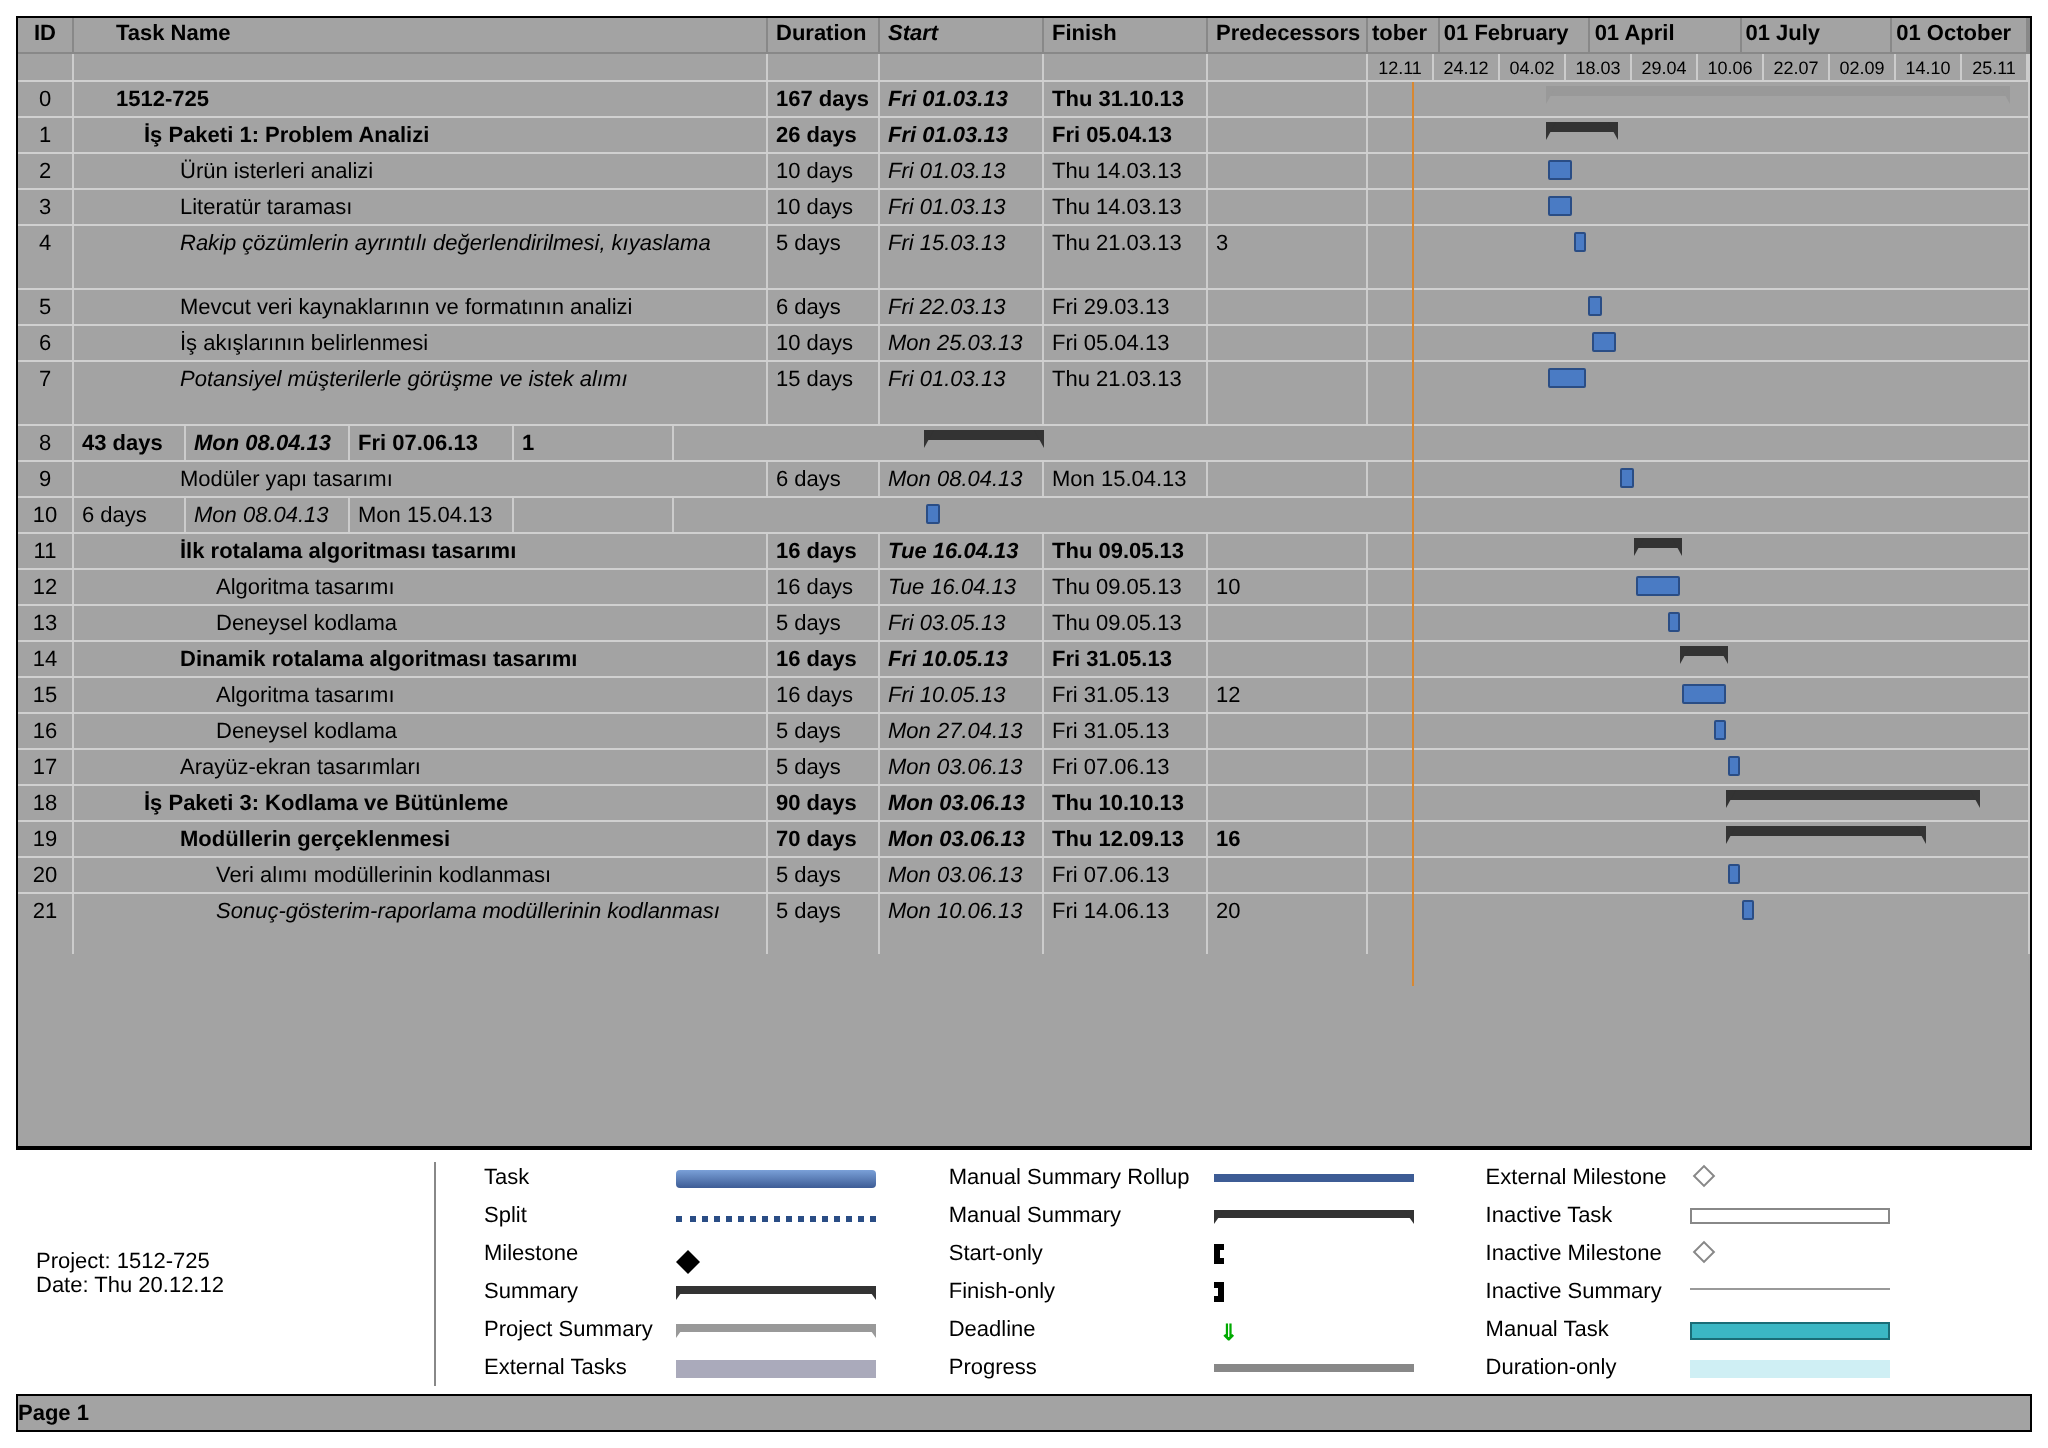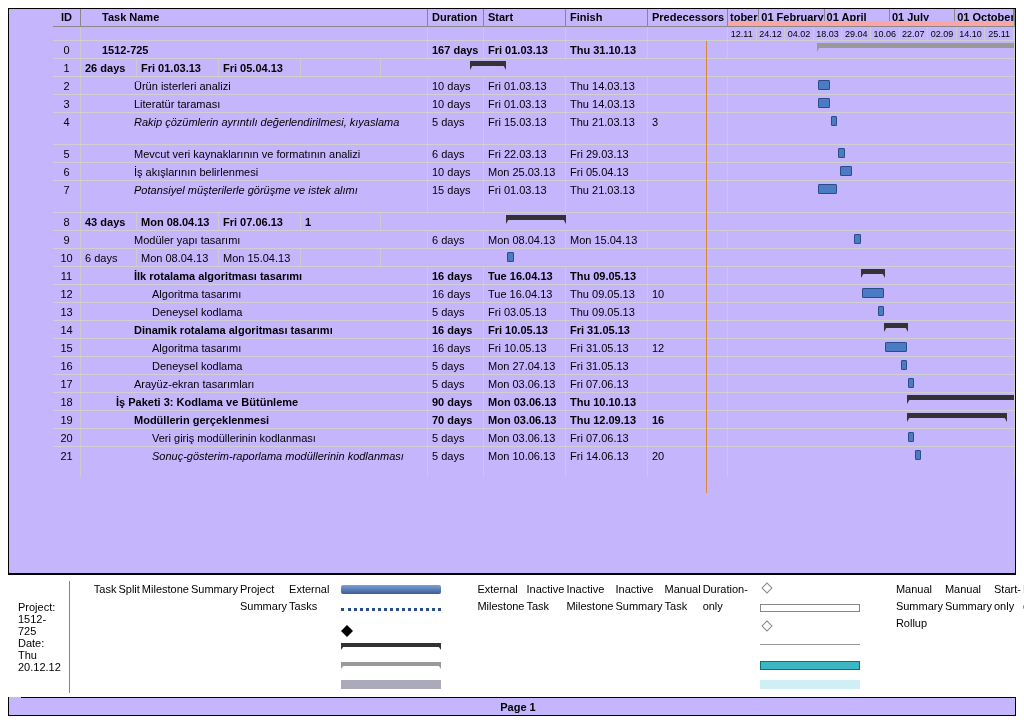--- a/index.html
+++ b/index.html
@@ -1,35 +1,35 @@
 <!DOCTYPE html>
 <html><head>
 <meta charset="utf-8">
 <style>
   * { box-sizing: border-box; }
   body { margin:0; padding:8px; background:#fff; font-family:"Segoe UI",Arial,sans-serif; font-size:11px; color:#000; }
-  .page { border:1.5px solid #000; width:1008px; height:708px; position:relative; background:#c4b5fd;padding-left:44px; }
+  .page { border:1.5px solid #000; width:1008px; height:708px; position:relative; background:#a3a3a3; }
   .head-row { display:flex; border-bottom:1px solid #888; font-weight:bold; height:18px; }
   .head-row .c { border-right:1px solid #888; padding:1px 4px; line-height:15px; overflow:hidden; white-space:nowrap; }
   .row { display:flex; height:18px; border-bottom:1px solid #d0d0d0; }
   .row .c { border-right:1px solid #ccc; padding:0 4px; line-height:18px; overflow:hidden; white-space:nowrap; }
   .c-id { width:28px; text-align:center; }
   .c-name { width:330px;margin-left:17px; }
   .c-dur { width:56px; }
-  .c-st { width:82px; }
+  .c-st { width:82px;font-style:italic; }
   .c-fn { width:82px; }
   .c-pr { width:80px; }
   .c-gantt { flex:1; position:relative; }
   .indent-1 { padding-left:18px !important; }
   .indent-2 { padding-left:36px !important; }
   .indent-3 { padding-left:54px !important; }
   .bold { font-weight:bold; }
   .multi { line-height:14px; white-space:normal;font-style:italic; }
 
-  .timeline-head1 { display:flex; height:18px; border-bottom:6px solid #fca5a5; }
+  .timeline-head1 { display:flex; height:18px; border-bottom:1px solid #fca5a5; }
   .timeline-head1 .tc { border-right:1px solid #888; font-weight:bold; padding-left:2px; line-height:16px; overflow:hidden;}
   .timeline-head2 { display:flex; height:14px; border-bottom:1px solid #888; font-size:9px; }
   .timeline-head2 .tc2 { text-align:center; border-right:1px solid #ccc; line-height:14px; }
 
   
   .gantt-area { position:relative; height:100%; }
   .bar { position:absolute; top:3px; height:10px; background:#4a7bc4; border:1px solid #2a4d85; border-radius:1px; }
   .sumbar { position:absolute; top:2px; height:5px; background:#333; }
   .sumbar::before,.sumbar::after{content:'';position:absolute;top:0;width:0;height:0;border-top:9px solid #333;}
   .sumbar::before{left:-1px;border-right:5px solid transparent;}
@@ -37,21 +37,21 @@
   .projbar { position:absolute; top:2px; height:5px; background:#999; }
   .projbar::before,.projbar::after{content:'';position:absolute;top:0;width:0;height:0;border-top:9px solid #999;}
   .projbar::before{left:-1px;border-right:5px solid transparent;}
   .projbar::after{right:-1px;border-left:5px solid transparent;}
 
   
   .legend { position:absolute; left:-1px; right:-1px; bottom:18px; border-top:2px solid #000; display:flex; padding:6px 10px 4px 10px; font-size:11px; background:#fff; }
   .legend-left { width:200px; border-right:1px solid #888; padding-right:8px; display:flex; flex-direction:column; justify-content:center; }
   .legend-cols { display:flex; gap:26px; padding-left:24px; }
   .legend-col { display:flex; gap:12px; }
-  .legend-names { display:flex; flex-direction:row; gap:2px; }
+  .legend-names { display:flex; flex-direction:column; gap:2px; }
   .legend-names div { height:17px; line-height:17px; }
   .legend-marks { display:flex; flex-direction:column; gap:2px; }
   .legend-marks div { height:17px; position:relative; width:110px; }
   .mk-task{ position:absolute; top:4px; height:9px; width:100px; background:linear-gradient(#7aa0d8,#3d5c95); border-radius:2px;}
   .mk-split{ position:absolute; top:8px; height:0; width:100px; border-top:3px dotted #2a4d85;}
   .mk-mile{ position:absolute; top:3px; left:0; width:0;height:0; border:6px solid transparent; border-bottom-color:#000; transform:translateY(-3px);}
   .mk-mile::after{content:'';position:absolute;left:-6px;top:6px;width:0;height:0;border:6px solid transparent;border-top-color:#000;}
   .mk-sum{ position:absolute; top:5px; height:4px; width:100px; background:#333;}
   .mk-sum::before,.mk-sum::after{content:'';position:absolute;top:0;width:0;height:0;border-top:7px solid #333;}
   .mk-sum::before{left:0;border-right:5px solid transparent;} .mk-sum::after{right:0;border-left:5px solid transparent;}
@@ -67,21 +67,21 @@
   .mk-man{ position:absolute; top:4px; height:9px; width:100px; background:#3bb7c4; border:1px solid #1a6d77;}
   .mk-dur{ position:absolute; top:4px; height:9px; width:100px; background:#cfeff4; }
   .mk-msr{ position:absolute; top:6px; height:4px; width:100px; background:#3d5c95;}
   .mk-ms{ position:absolute; top:5px; height:4px; width:100px; background:#333;}
   .mk-ms::before,.mk-ms::after{content:'';position:absolute;top:0;width:0;height:0;border-top:7px solid #333;}
   .mk-ms::before{left:0;border-right:5px solid transparent;} .mk-ms::after{right:0;border-left:5px solid transparent;}
   .mk-so{position:absolute;top:3px;left:0;width:5px;height:10px;border-left:3px solid #000;border-top:3px solid #000;border-bottom:3px solid #000;}
   .mk-fo{position:absolute;top:3px;left:0;width:5px;height:10px;border-right:3px solid #000;border-top:3px solid #000;border-bottom:3px solid #000;}
   .mk-dl{position:absolute;top:3px;left:3px;color:#0a0;font-weight:bold;}
   .mk-prog{ position:absolute; top:6px; height:4px; width:100px; background:#888;}
-  .footer{ position:absolute; bottom:0; left:12px; right:0; text-align:center; border-top:1.5px solid #000; font-weight:bold; height:18px; line-height:18px;}
+  .footer{ position:absolute; bottom:0; left:0; right:0; border-top:1.5px solid #000; font-weight:bold; height:18px; line-height:18px;}
 
   .tablewrap{ height:468px; overflow:hidden; }
   .gantt-col{ width:350px; position:relative; }
   .gantt-today{ position:absolute; top:32px; bottom:222px; width:1px; background:#d88832; }
 </style>
 </head>
 <body>
 
 <div class="page">
 
@@ -137,20 +137,21 @@
           <div class="c c-fn bold">Thu 31.10.13</div>
           <div class="c c-pr bold"></div>
           <div class="c c-gantt gantt-col" style="padding: 0px;">
             <div class="gantt-area">
               <div class="projbar" style="left: 90px; width: 230px;"></div>
             </div>
           </div>
         </div>
         <div class="row">
           <div class="c c-id">1</div>
+          <div class="c c-name bold indent-1">İş Paketi 1: Problem Analizi</div>
           <div class="c c-dur bold">26 days</div>
           <div class="c c-st bold">Fri 01.03.13</div>
           <div class="c c-fn bold">Fri 05.04.13</div>
           <div class="c c-pr bold"></div>
           <div class="c c-gantt gantt-col" style="padding: 0px;">
             <div class="gantt-area">
               <div class="sumbar" style="left: 90px; width: 34px;"></div>
             </div>
           </div>
         </div>
@@ -381,21 +382,21 @@
           <div class="c c-fn bold">Thu 12.09.13</div>
           <div class="c c-pr bold">16</div>
           <div class="c c-gantt gantt-col" style="padding: 0px;">
             <div class="gantt-area">
               <div class="sumbar" style="left: 180px; width: 98px;"></div>
             </div>
           </div>
         </div>
         <div class="row">
           <div class="c c-id">20</div>
-          <div class="c c-name indent-3">Veri giriş modüllerinin kodlanması</div>
+          <div class="c c-name indent-3">Veri alımı modüllerinin kodlanması</div>
           <div class="c c-dur">5 days</div>
           <div class="c c-st">Mon 03.06.13</div>
           <div class="c c-fn">Fri 07.06.13</div>
           <div class="c c-pr"></div>
           <div class="c c-gantt gantt-col" style="padding: 0px;">
             <div class="gantt-area">
               <div class="bar" style="left: 180px; width: 6px;"></div>
             </div>
           </div>
         </div>
@@ -447,20 +448,50 @@
             </div>
           <div>
               <span class="mk-psum"></span>
             </div>
             <div>
               <span class="mk-ext"></span>
             </div>
         </div>
       </div>
       <div class="legend-col">
+        <div class="legend-names" id="lg3n">
+            <div>Manual Summary Rollup</div>
+            <div>Manual Summary</div>
+            <div>Start-only</div>
+            <div>Finish-only</div>
+            <div>Deadline</div>
+            <div>Progress</div>
+          </div>
+        <div class="legend-marks">
+          <div>
+              <span class="mk-msr"></span>
+            </div>
+            <div>
+              <span class="mk-ms"></span>
+            </div>
+          <div>
+              <span class="mk-so"></span>
+            </div>
+            <div>
+              <span class="mk-fo"></span>
+            </div>
+          <div>
+              <span class="mk-dl">⇓</span>
+            </div>
+            <div>
+              <span class="mk-prog"></span>
+            </div>
+        </div>
+      </div>
+      <div class="legend-col">
         <div class="legend-names" id="lg2n">
             <div>External Milestone</div>
             <div>Inactive Task</div>
             <div>Inactive Milestone</div>
             <div>Inactive Summary</div>
             <div>Manual Task</div>
             <div>Duration-only</div>
           </div>
         <div class="legend-marks">
           <div>
@@ -476,48 +507,18 @@
               <span class="mk-inasum"></span>
             </div>
           <div>
               <span class="mk-man"></span>
             </div>
             <div>
               <span class="mk-dur"></span>
             </div>
         </div>
       </div>
-      <div class="legend-col">
-        <div class="legend-names" id="lg3n">
-            <div>Manual Summary Rollup</div>
-            <div>Manual Summary</div>
-            <div>Start-only</div>
-            <div>Finish-only</div>
-            <div>Deadline</div>
-            <div>Progress</div>
-          </div>
-        <div class="legend-marks">
-          <div>
-              <span class="mk-msr"></span>
-            </div>
-            <div>
-              <span class="mk-ms"></span>
-            </div>
-          <div>
-              <span class="mk-so"></span>
-            </div>
-            <div>
-              <span class="mk-fo"></span>
-            </div>
-          <div>
-              <span class="mk-dl">⇓</span>
-            </div>
-            <div>
-              <span class="mk-prog"></span>
-            </div>
-        </div>
-      </div>
     </div>
   </div>
 
   <div class="footer">Page 1</div>
 
 </div>
 
 </body></html>

